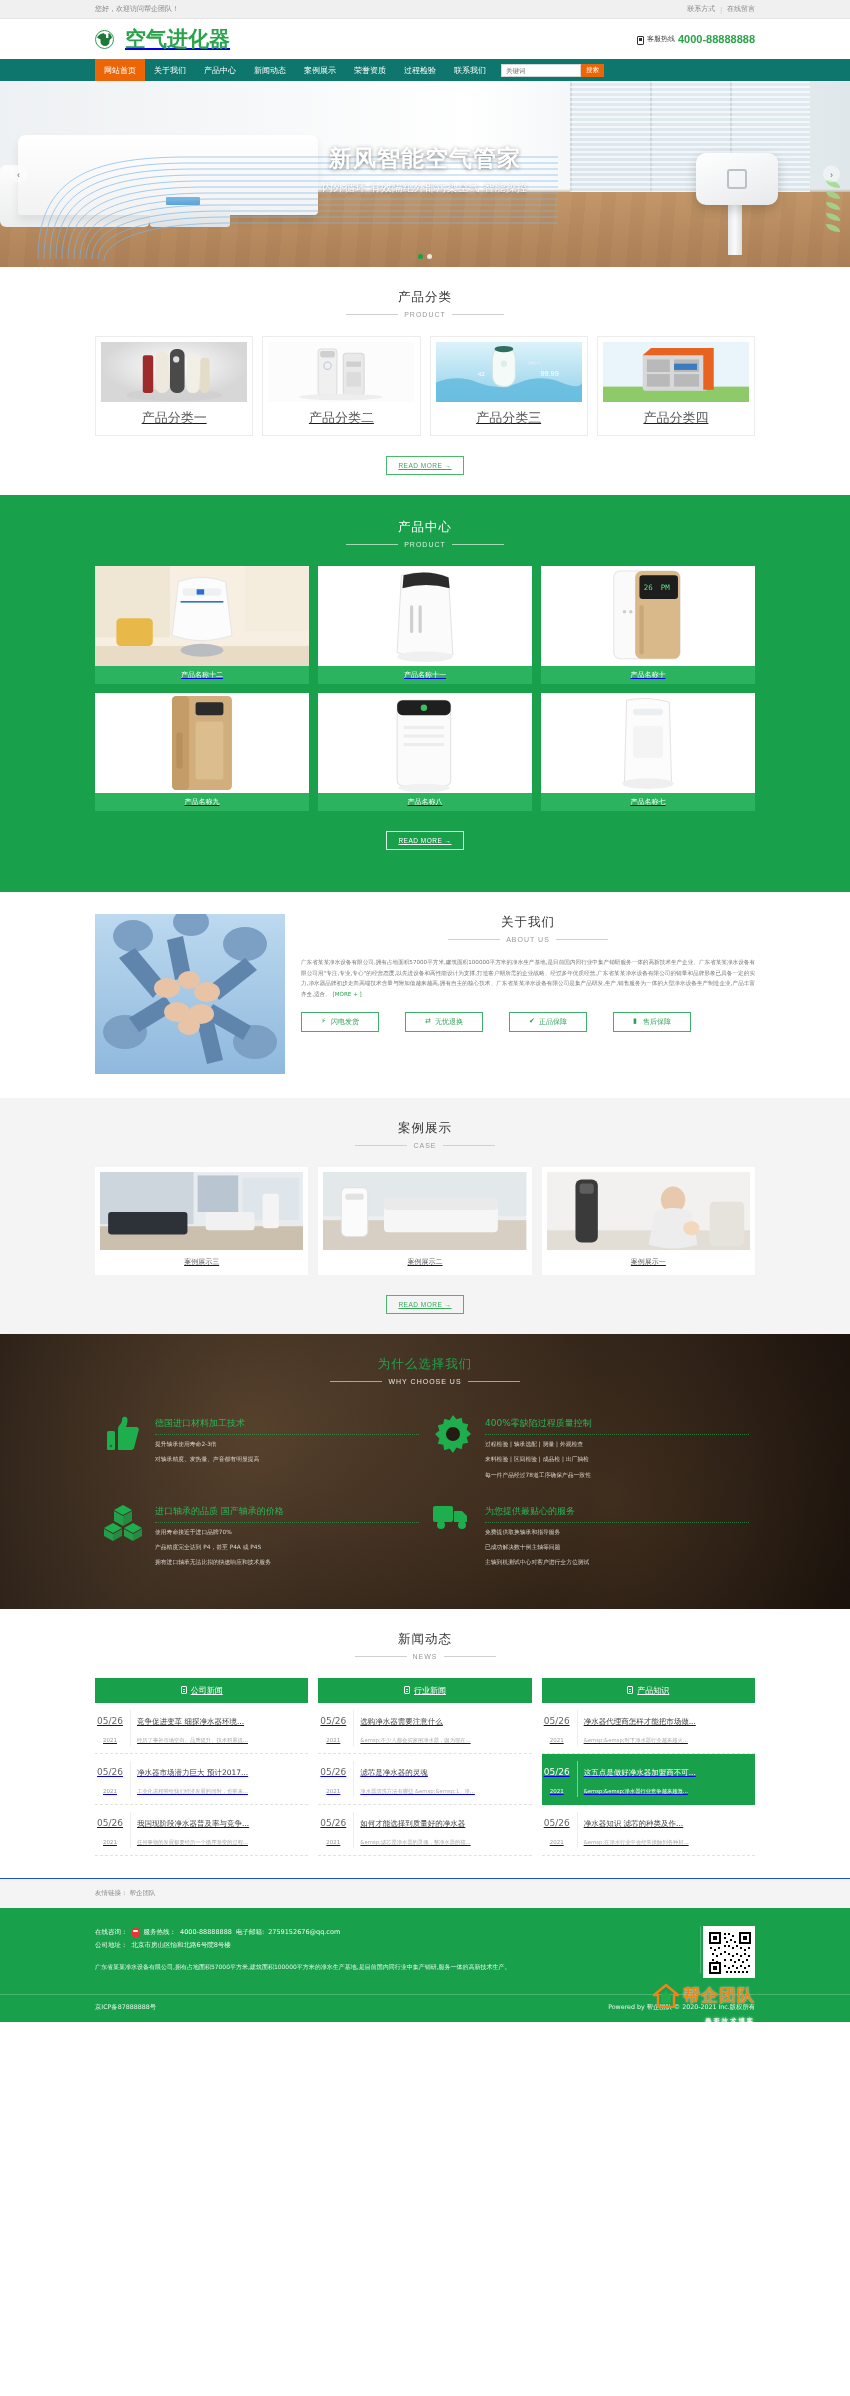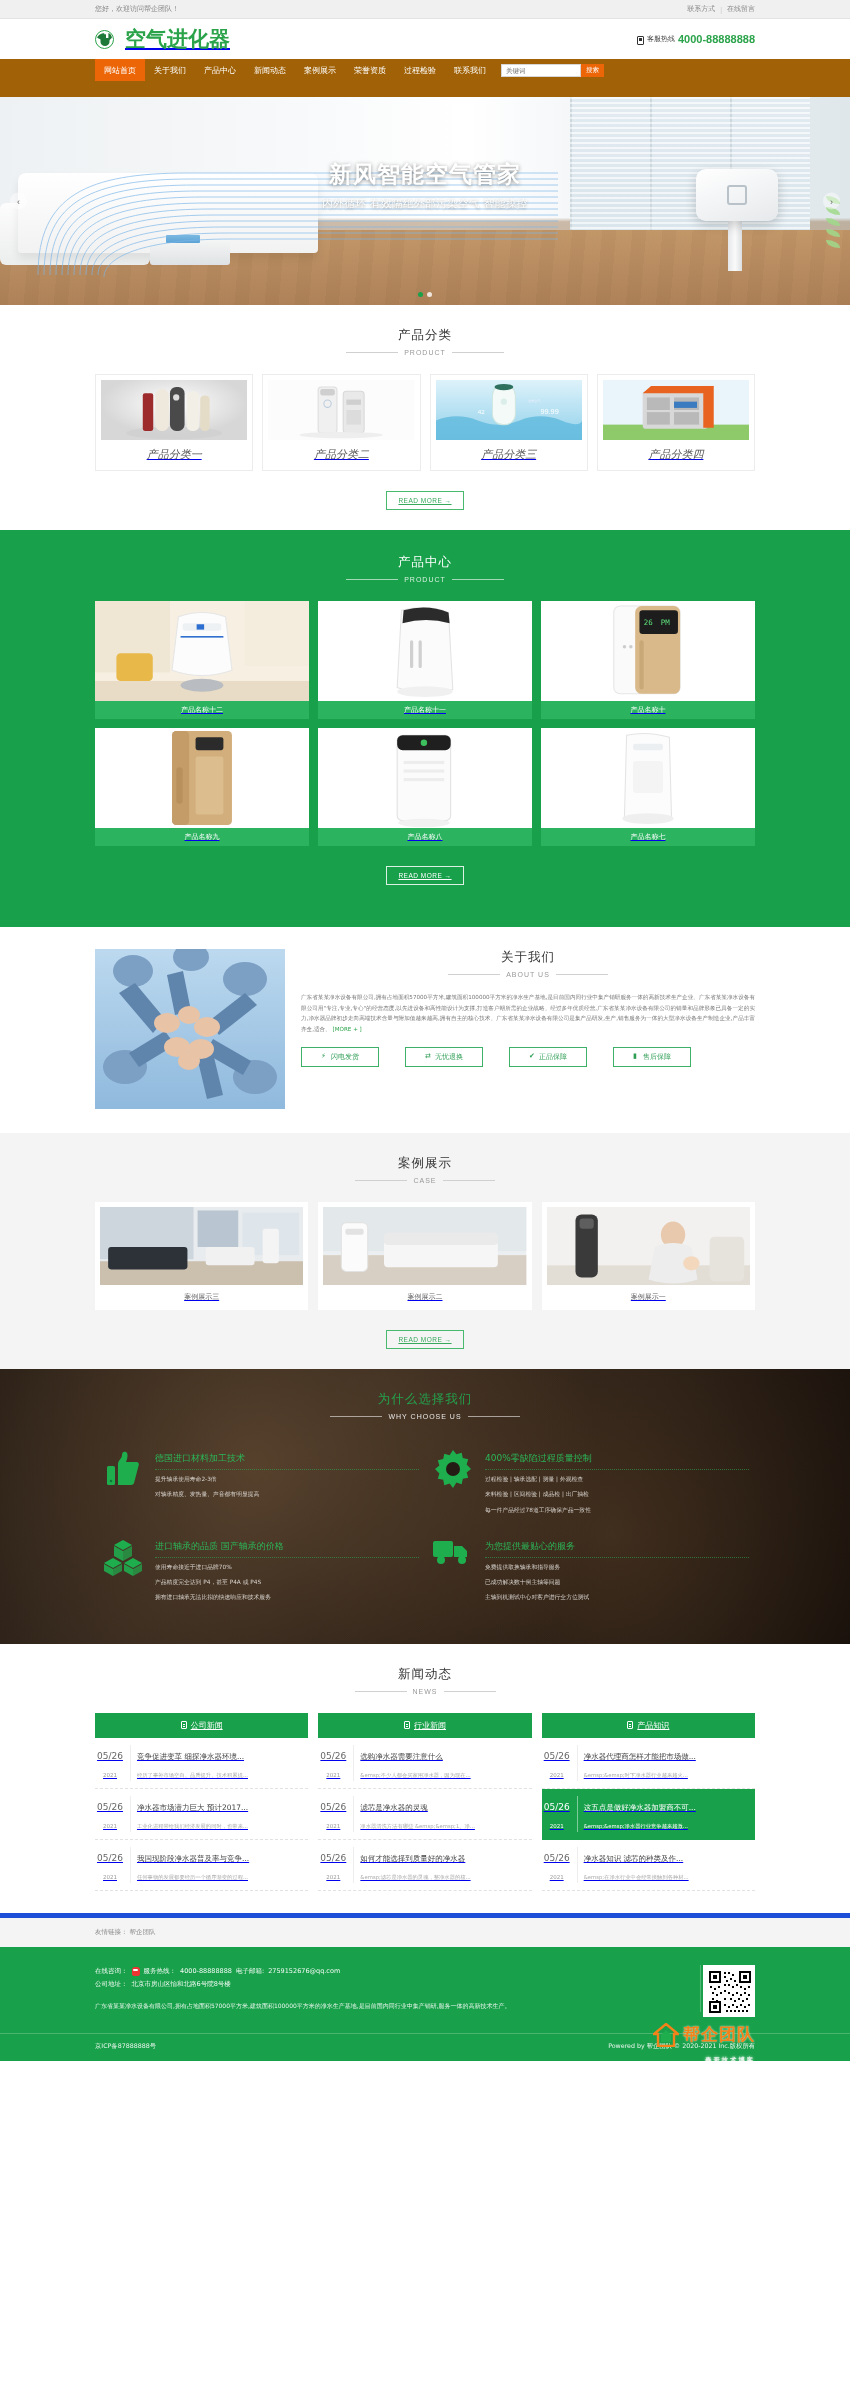--- a/index.html
+++ b/index.html
@@ -73,21 +73,21 @@
     width: 7px; height: 9px; border: 1px solid #333; border-radius: 1px; display: inline-block;
     position: relative; background: #fff;
   }
   .hotline .ph-icon::after{
     content:""; position:absolute; left:1px; top:1px; right:1px; bottom:2.5px; background:#333;
   }
   .hotline .label { font-size: 7px; color: #444; padding-bottom: 1px; }
   .hotline .num { font-size: 11px; font-weight: bold; color: #2aa34a; line-height: 1; }
 
   
-  .nav { background: #a16207; height: 38px; }
+  .nav { background: #0f766e; height: 22px; }
   .nav .wrap { display: flex; align-items: stretch; height: 22px; }
   .nav-items { display: flex; align-items: stretch; }
   .nav-item {
     color: #fff; font-size: 8px; padding: 0 9px;
     display: flex; align-items: center; justify-content: center;
     text-decoration: none; white-space: nowrap;
   }
   .nav-item.active { background: #ec6608; }
   .nav-search { display: flex; align-items: center; margin-left: 6px; }
   .nav-search input {
@@ -96,21 +96,21 @@
     font-family: "Liberation Sans", sans-serif;
   }
   .nav-search button {
     height: 13px; border: none; background: #ec6608; color: #fff;
     font-size: 6.5px; padding: 0 5px; cursor: pointer;
     font-family: "Liberation Sans", sans-serif;
   }
 
   
   .hero {
-    position: relative; height: 208px; overflow: hidden;
+    position: relative; height: 186px; overflow: hidden;
     background: linear-gradient(180deg,#e8edf0 0%, #dfe6ea 45%, #cfa97e 62%, #c49a6c 100%);
   }
   .hero-room {
     position: absolute; inset: 0;
     background:
       linear-gradient(180deg, rgba(255,255,255,0) 58%, rgba(150,110,70,.45) 60%, rgba(170,125,80,.55) 100%),
       linear-gradient(90deg,#eef1f3 0%, #f6f8f9 30%, #ffffff 55%, #eef2f4 75%, #dfe7ea 100%);
   }
   .hero-window {
     position: absolute; right: 40px; top: 0; width: 240px; height: 165px;
@@ -222,22 +222,22 @@
   .sec-title.onDark .en::before, .sec-title.onDark .en::after { background: rgba(255,255,255,.55); }
 
   
   .cat { padding: 22px 0 0; background: #fff; }
   .cat-grid { display: flex; gap: 9px; margin-top: 18px; }
   .cat-card {
     flex: 1; border: 1px solid #ececec; background: #fff; padding: 5px 5px 0;
   }
   .cat-thumb { height: 60px; overflow: hidden; display:block; }
   .cat-name {
-    text-align: center; font-size: 11px; color: #555; padding: 7px 0 8px;
-    border-top: 0px; font-family: "DejaVu Sans", sans-serif; font-style: italic;
+    text-align: center; font-size: 13px; color: #555; padding: 7px 0 8px;
+    border-top: 0px; font-family: "DejaVu Sans", sans-serif;
   }
   .readmore-wrap { text-align: center; padding: 18px 0 20px; }
   .readmore {
     display: inline-block; border: 1px solid #49b96d; color: #37a85c;
     font-size: 6.5px; letter-spacing: .5px; padding: 5px 11px; background: transparent;
     cursor: pointer; font-family: "Liberation Sans", sans-serif;
   }
   .readmore.onGreen { border-color: rgba(255,255,255,.85); color: #fff; }
 
   
@@ -327,21 +327,21 @@
     margin-top: 4px; font-size: 5.3px; color: #aaa; white-space: nowrap; overflow: hidden;
     text-overflow: ellipsis; font-family: "DejaVu Sans", sans-serif;
   }
   .news-item.hl { background: #18a04a; border-bottom-color: #18a04a; }
   .news-item.hl .news-date .d, .news-item.hl .news-date .y,
   .news-item.hl .news-t, .news-item.hl .news-d { color: #fff; }
   .news-item.hl .news-body { border-left-color: rgba(255,255,255,.45); }
 
   
   .linksbar {
-    background: #f4f4f4; border-top: 5px solid #1d4ed8; padding: 10px 0;
+    background: #f4f4f4; border-top: 1px solid #1d4ed8; padding: 10px 0;
     font-size: 6.5px; color: #888; font-family: "DejaVu Sans", sans-serif;
   }
   .linksbar a { color: #888; text-decoration: none; }
 
   
   .footer { background: #18a04a; color: #fff; padding: 18px 0 0; }
   .footer .wrap { display: flex; justify-content: space-between; align-items: flex-start; gap: 2px; }
   .f-left { flex: 1; padding-right: 14px; border-right: 1px solid rgba(255,255,255,.25); }
   .f-row { font-size: 6.5px; line-height: 2.1; color: #f2fbf5; display:flex; align-items:center; gap:4px; flex-wrap:wrap;
     font-family: "DejaVu Sans", sans-serif; }

